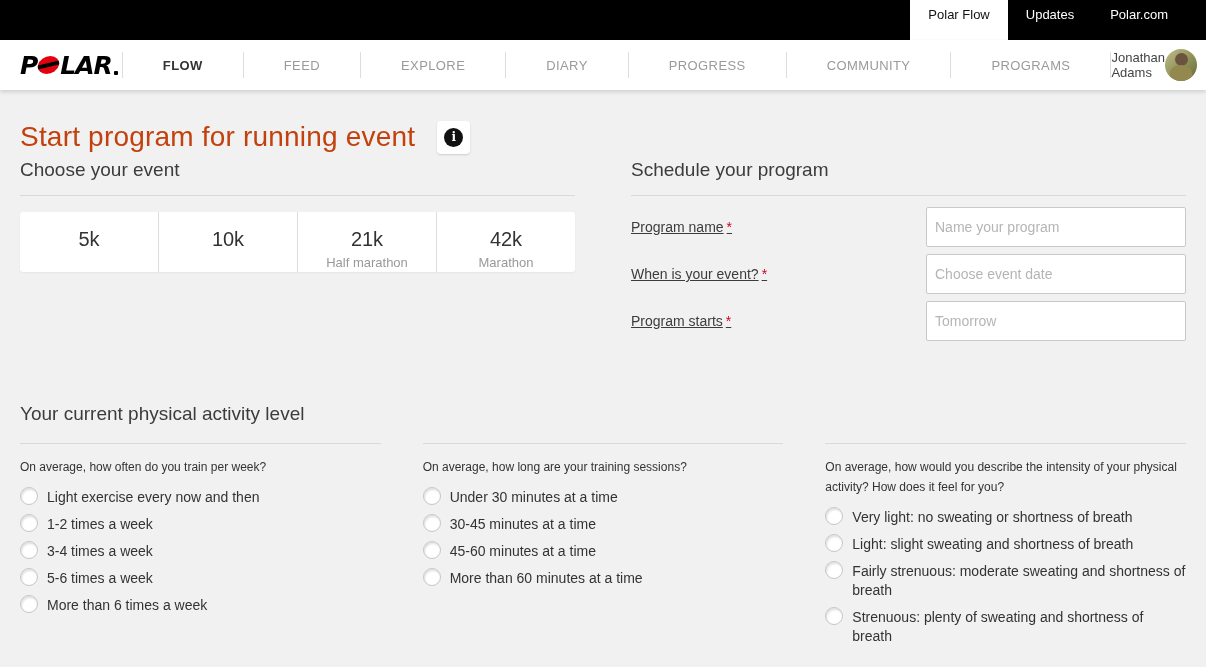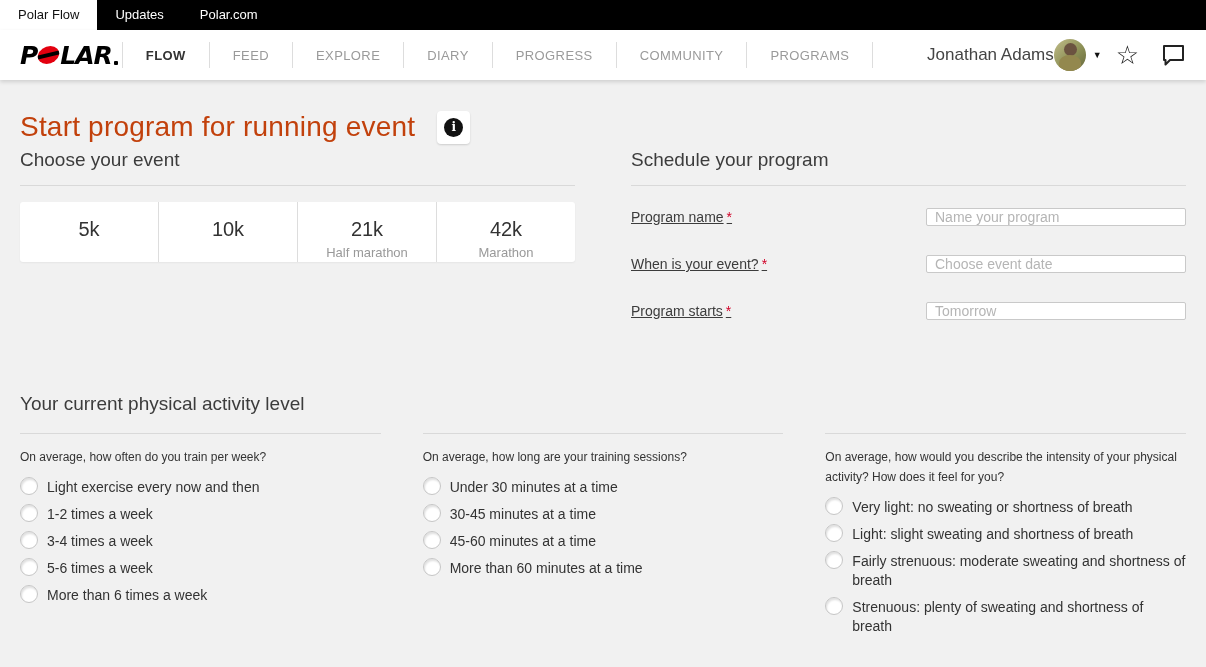--- a/index.html
+++ b/index.html
@@ -5,22 +5,22 @@
   * { margin: 0; padding: 0; box-sizing: border-box; }
   html, body { width: 1206px; height: 667px; overflow: hidden; }
   body {
     font-family: "Liberation Sans", sans-serif;
     background: #f1f1f1;
     color: #333;
   }
 
   
   .topbar {
-    height: 30px; background: #000;
-    display: flex; justify-content: flex-start; align-items: stretch;
+    height: 40px; background: #000;
+    display: flex; justify-content: flex-end; align-items: stretch;
     padding-right: 20px;
   }
   .topbar-tab {
     color: #fff; font-size: 13px; line-height: 30px;
     padding: 0 18px; cursor: pointer; white-space: nowrap;
   }
   .topbar-tab.active { background: #fff; color: #111; }
 
   
   .navbar {
@@ -48,29 +48,29 @@
     height: 4px; background: #000; transform: rotate(-14deg);
   }
   .logo-dot {
     width: 4px; height: 4px; background: #000;
     display: inline-block; margin-left: 2px; align-self: flex-end;
     margin-bottom: 5px; border-radius: 1px;
   }
   .nav-items { display: flex; list-style: none; align-items: center; height: 100%; }
   .nav-items li {
     display: flex; align-items: center; height: 26px;
-    padding: 0 23px; border-left: 1px solid #ddd;
+    padding: 0 40px; border-left: 1px solid #ddd;
     font-size: 13px; letter-spacing: 0.4px; color: #9a9a9a;
     cursor: pointer; white-space: nowrap;
   }
   .nav-items li:last-child { border-right: 1px solid #ddd; }
   .nav-items li.active { color: #333; font-weight: bold; }
 
   .nav-right { margin-left: auto; display: flex; align-items: center; }
-  .user-name { font-size: 17px; color: #444; cursor: pointer; }
+  .user-name { font-size: 13px; color: #444; cursor: pointer; }
   .avatar {
     width: 32px; height: 32px; border-radius: 50%;
     background: linear-gradient(135deg, #c2bd8a 0%, #8d9157 55%, #66683c 100%);
     position: relative; overflow: hidden; cursor: pointer; flex-shrink: 0;
   }
   .avatar::before {
     content: ""; position: absolute; top: 4px; left: 10px;
     width: 13px; height: 13px; border-radius: 50%; background: #6b5340;
   }
   .avatar::after {
@@ -123,21 +123,21 @@
 
   
   .schedule-form { margin-top: 18px; }
   .form-row {
     display: flex; justify-content: space-between; align-items: center;
     margin-bottom: 21px; height: 26px;
   }
   .form-label { font-size: 14px; color: #3c3c3c; text-decoration: underline; }
   .req { color: #d10027; margin-left: 3px; }
   .form-input {
-    width: 260px; height: 18px; border: 1px solid #c9c9c9; border-radius: 2px;
+    width: 260px; height: 40px; border: 1px solid #c9c9c9; border-radius: 2px;
     padding: 0 8px; font-size: 14px; color: #333; background: #fff;
     font-family: "Liberation Sans", sans-serif; outline: none;
   }
   .form-input::placeholder { color: #b5b5b5; opacity: 1; }
 
   
   .activity-heading { margin-top: 48px; }
   .activity-heading h2 {
     font-size: 19px; font-weight: 400; color: #3c3c3c; border: none; padding: 0;
   }

